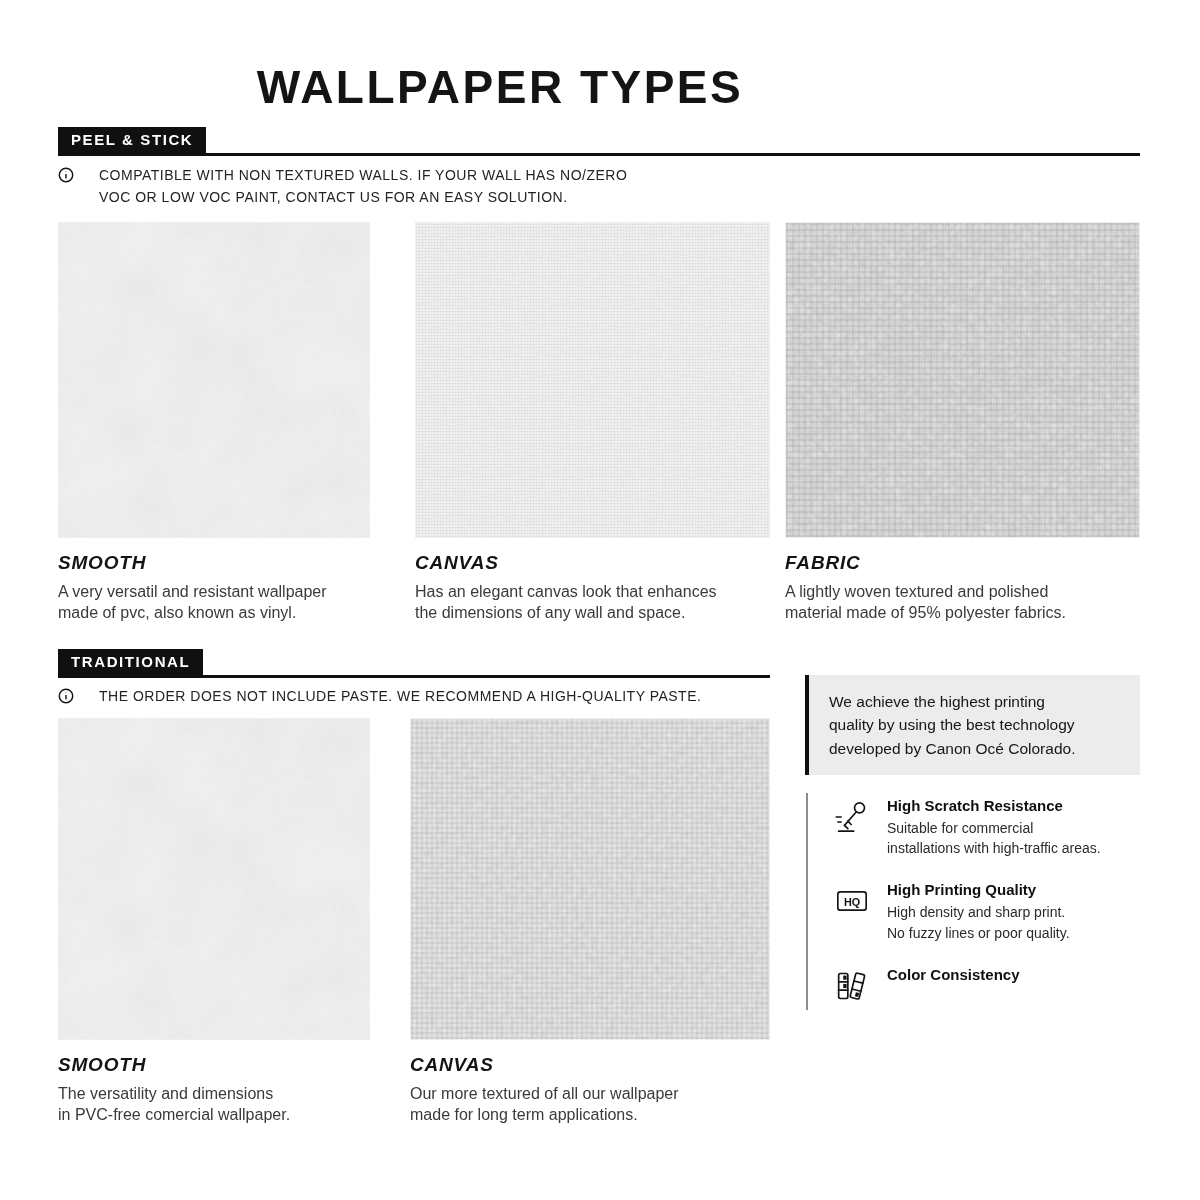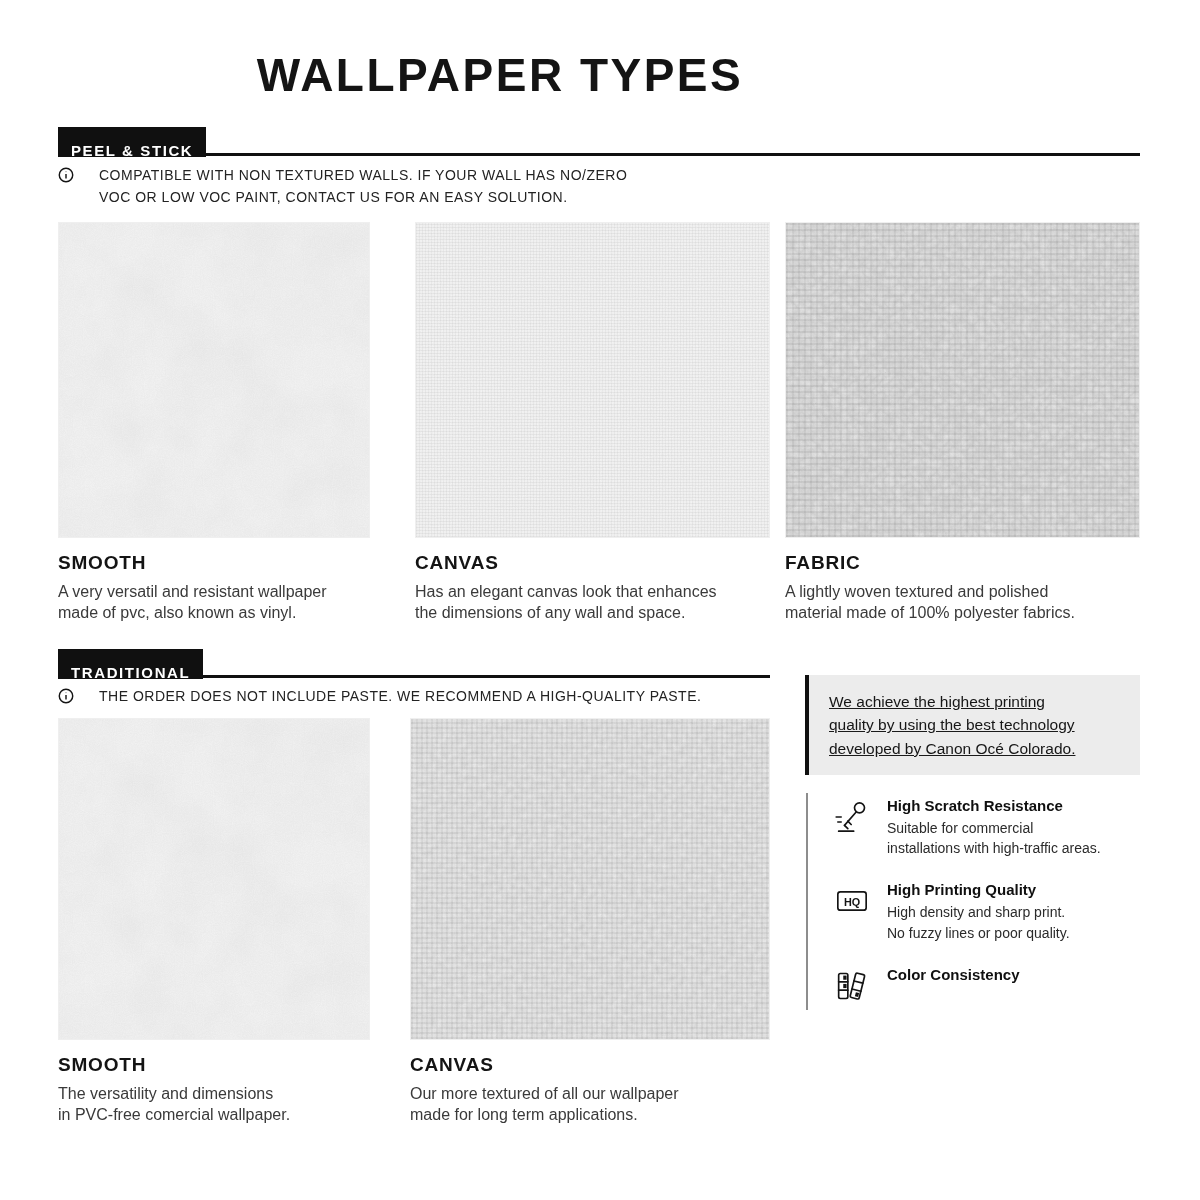--- a/index.html
+++ b/index.html
@@ -2,30 +2,30 @@
 <html><head>
 <meta charset="utf-8">
 <style>
   html,body{margin:0;padding:0;background:#ffffff;}
   .page{
     position:relative;width:1200px;height:1200px;background:#ffffff;overflow:hidden;
     font-family:"Liberation Sans",sans-serif;color:#1a1a1a;
   }
   
   .page-title{
-    position:absolute;top:48px;left:0;width:1000px;margin:0;text-align:center;
+    position:absolute;top:60px;left:0;width:1000px;margin:0;text-align:center;
     font-size:46px;font-weight:bold;letter-spacing:2.5px;color:#141414;
   }
   
   .section-head{position:absolute;left:58px;height:26px;border-bottom:3px solid #101010;}
   .head-peel{top:127px;width:1082px;}
   .head-trad{top:649px;width:712px;}
   .badge{
     display:inline-block;background:#101010;color:#ffffff;height:26px;box-sizing:border-box;
-    font-size:15px;font-weight:bold;letter-spacing:1.6px;line-height:18px;padding:15px 13px;
+    font-size:15px;font-weight:bold;letter-spacing:1.6px;line-height:18px;padding:4px 13px;
   }
   
   .note{position:absolute;left:58px;display:flex;gap:25px;align-items:flex-start;}
   .note-peel{top:165px;width:700px;}
   .note-trad{top:686px;width:720px;}
   .info-icon{flex:none;margin-top:2px;}
   .info-icon svg{width:16px;height:16px;display:block;stroke:#141414;stroke-width:1.8;fill:none;}
   .note-text{
     margin:0;font-size:14px;line-height:1.55;letter-spacing:.5px;color:#232323;
     text-transform:uppercase;white-space:pre-line;
@@ -51,28 +51,27 @@
   .tex-fabric{background:
     repeating-linear-gradient(0deg, rgba(0,0,0,0.065) 0 2px, transparent 2px 6px),
     repeating-linear-gradient(90deg, rgba(0,0,0,0.05) 0 2px, transparent 2px 6px),
     #f3f3f3;}
   .tex-canvas-rough{background:
     repeating-linear-gradient(0deg, rgba(0,0,0,0.055) 0 2px, transparent 2px 5px),
     repeating-linear-gradient(90deg, rgba(0,0,0,0.05) 0 2px, transparent 2px 5px),
     #f5f5f5;}
   svg.tex{position:absolute;inset:0;width:100%;height:100%;display:block;mix-blend-mode:multiply;}
   svg.tex .blend{mix-blend-mode:multiply;}
-  .swatch-name{margin:14px 0 0;font-size:19px;font-weight:bold;letter-spacing:.8px;color:#141414;}
+  .swatch-name{margin:14px 0 0;font-size:19px;font-weight:bold;letter-spacing:.8px;color:#141414;font-style:italic;}
   .swatch-desc{margin:7px 0 0;font-size:16px;line-height:1.32;color:#3a3a3a;white-space:pre-line;}
   
   .quality-panel{position:absolute;left:805px;top:675px;width:335px;}
   .statement{
     background:#ececec;border-left:4px solid #101010;box-sizing:border-box;
     padding:15px 16px 15px 20px;
-    text-decoration:underline;
   }
   .statement p{margin:0;font-size:15.5px;line-height:1.5;color:#161616;white-space:pre-line;}
   .features{
     margin-top:18px;margin-left:1px;border-left:2px solid #8d8d8d;
     padding:4px 0 4px 24px;display:flex;flex-direction:column;gap:23px;
   }
   .feature{display:flex;gap:15px;align-items:flex-start;}
   .feature-icon{flex:none;width:40px;height:40px;}
   .feature-icon svg{
     width:40px;height:40px;display:block;
@@ -184,21 +183,21 @@
     <figure class="card card-c">
       <div class="swatch tex-fabric">
         <svg class="tex" aria-hidden="true">
           <rect width="100%" height="100%" filter="url(#f-weave)"></rect>
           <rect class="blend" width="100%" height="100%" filter="url(#f-grain)"></rect>
         </svg>
       </div>
       <figcaption>
         <h3 class="swatch-name">FABRIC</h3>
         <p class="swatch-desc">A lightly woven textured and polished
-material made of 100% polyester fabrics.</p>
+material made of 95% polyester fabrics.</p>
       </figcaption>
     </figure>
 
   </div>
 
   <div class="section-head head-trad">
     <span class="badge">TRADITIONAL</span>
   </div>
 
   <div class="note note-trad">

